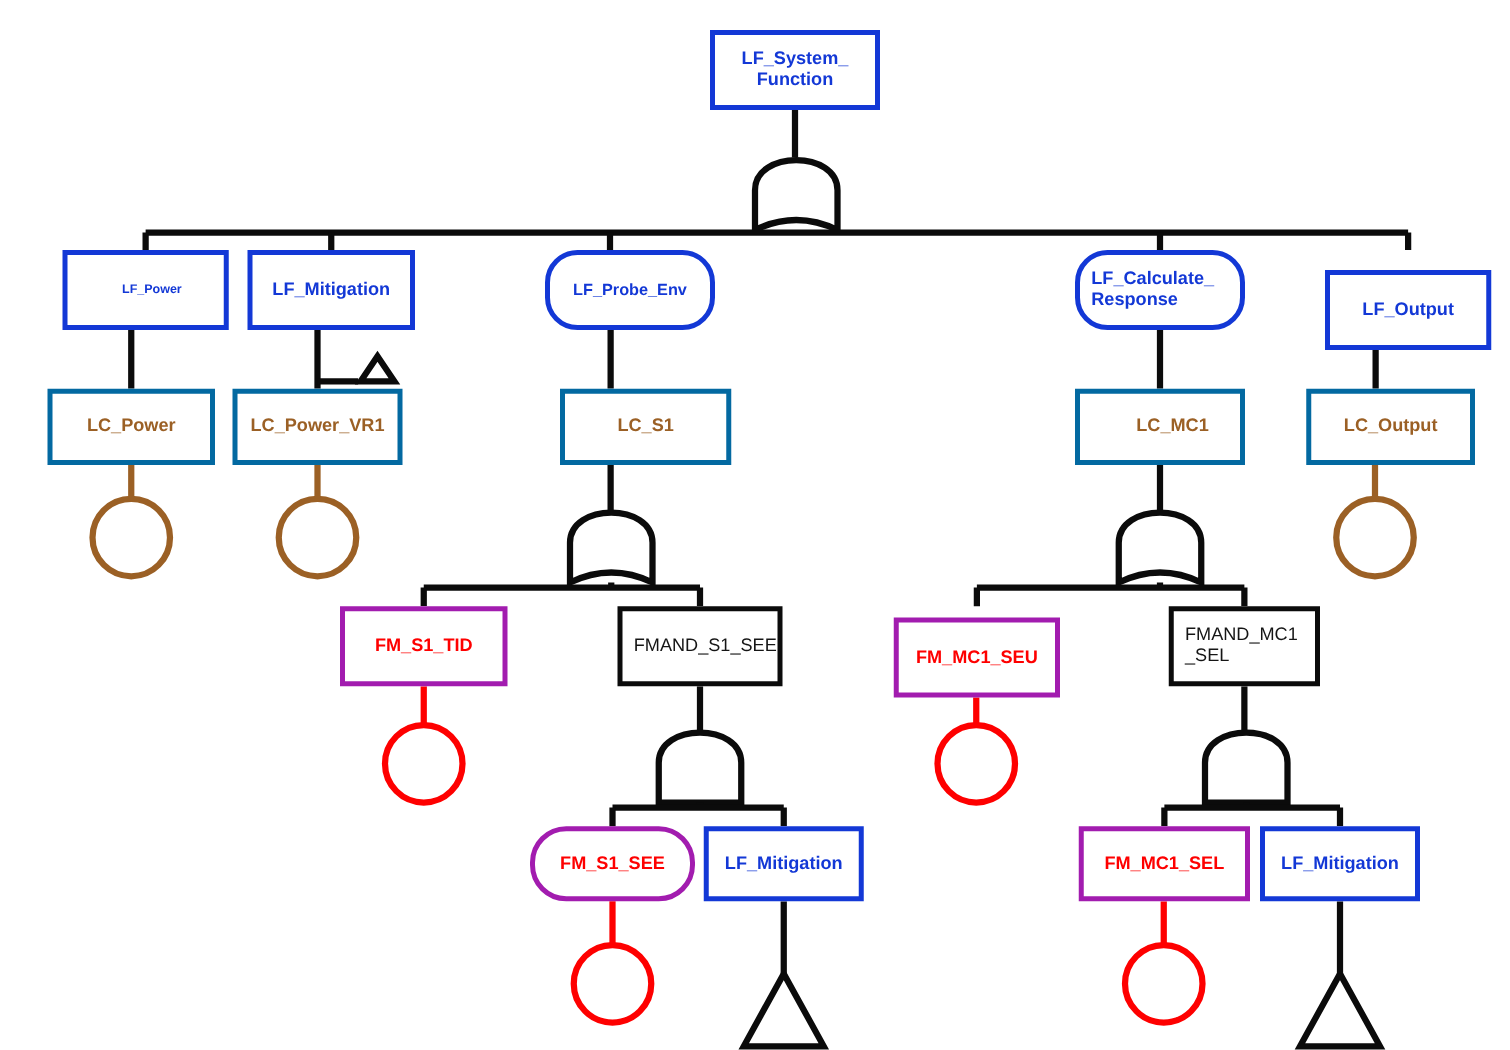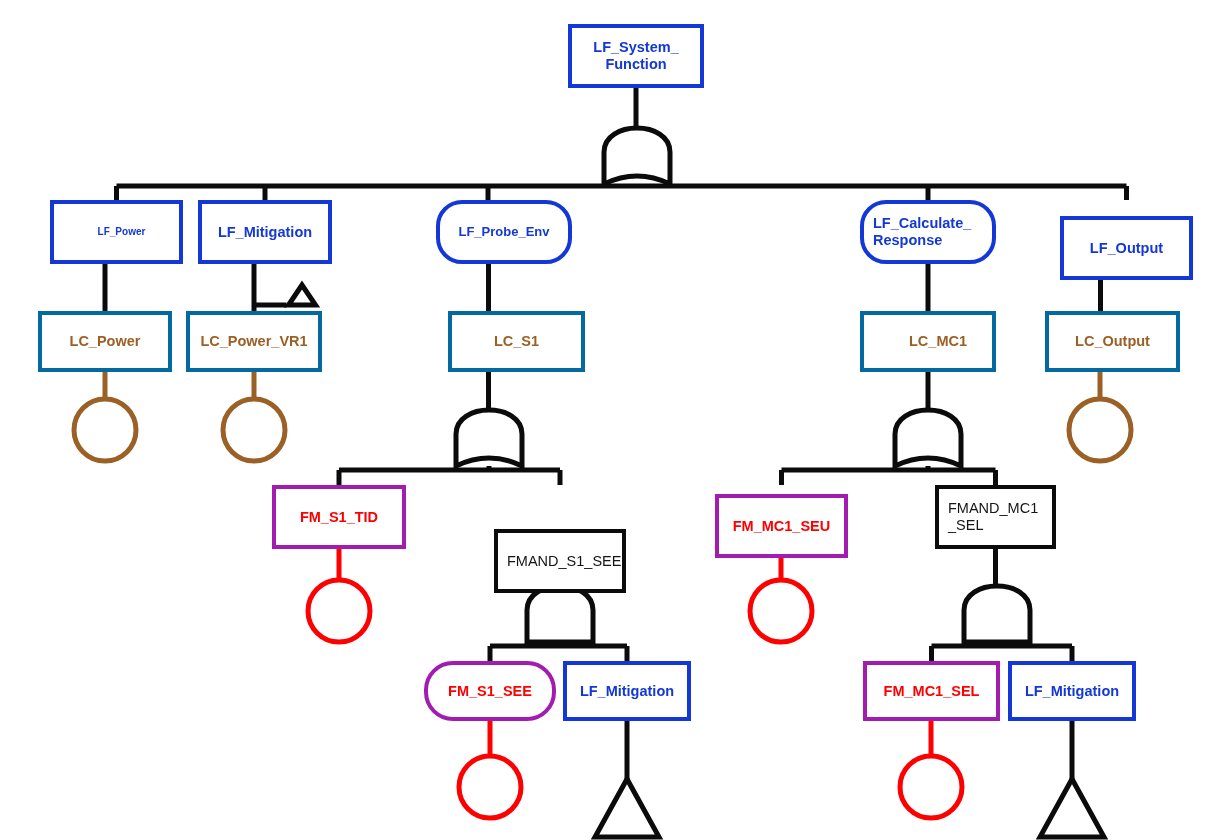--- a/index.html
+++ b/index.html
@@ -132,21 +132,21 @@
     <div class="node node-blue" style="left: 436px; top: 200px; width: 136px; height: 64px; font-size: 13px; white-space: pre-line; border-radius: 26px;">LF_Probe_Env</div>
     <div class="node node-blue left-text" style="left: 860px; top: 200px; width: 136px; height: 64px; font-size: 14.5px; white-space: pre-line; border-radius: 26px;">LF_Calculate_
 Response</div>
     <div class="node node-blue" style="left: 1060px; top: 216px; width: 133px; height: 64px; font-size: 14.5px; white-space: pre-line;">LF_Output</div>
     <div class="node node-brown" style="left: 38px; top: 311px; width: 134px; height: 61px; font-size: 14.5px; white-space: pre-line;">LC_Power</div>
     <div class="node node-brown" style="left: 186px; top: 311px; width: 136px; height: 61px; font-size: 14.5px; white-space: pre-line; text-align: right;">LC_Power_VR1</div>
     <div class="node node-brown" style="left: 420px; top: 311px; width: 137px; height: 61px; font-size: 14.5px; white-space: pre-line; margin-left: 28px;">LC_S1</div>
     <div class="node node-brown" style="left: 860px; top: 311px; width: 136px; height: 61px; font-size: 14.5px; white-space: pre-line; padding-left: 20px;">LC_MC1</div>
     <div class="node node-brown" style="left: 1033px; top: 311px; width: 135px; height: 61px; font-size: 14.5px; white-space: pre-line; margin-left: 12px;">LC_Output</div>
     <div class="node node-red" style="left: 272px; top: 485px; width: 134px; height: 64px; font-size: 14.5px; white-space: pre-line;">FM_S1_TID</div>
-    <div class="node node-black left-text" style="left: 494px; top: 485px; width: 132px; height: 64px; font-size: 14.5px; white-space: pre-line; margin-top: 44px;">FMAND_S1_SEE</div>
+    <div class="node node-black left-text" style="left: 494px; top: 485px; width: 132px; height: 64px; font-size: 14.5px; white-space: pre-line;">FMAND_S1_SEE</div>
     <div class="node node-red" style="left: 715px; top: 494px; width: 133px; height: 64px; font-size: 14.5px; white-space: pre-line;">FM_MC1_SEU</div>
     <div class="node node-black left-text" style="left: 935px; top: 485px; width: 121px; height: 64px; font-size: 14.5px; white-space: pre-line;">FMAND_MC1
 _SEL</div>
     <div class="node node-red" style="left: 424px; top: 661px; width: 132px; height: 60px; font-size: 14.5px; white-space: pre-line; border-radius: 29px;">FM_S1_SEE</div>
     <div class="node node-blue" style="left: 563px; top: 661px; width: 128px; height: 60px; font-size: 14.5px; white-space: pre-line;">LF_Mitigation</div>
     <div class="node node-red" style="left: 863px; top: 661px; width: 137px; height: 60px; font-size: 14.5px; white-space: pre-line;">FM_MC1_SEL</div>
     <div class="node node-blue" style="left: 1008px; top: 661px; width: 128px; height: 60px; font-size: 14.5px; white-space: pre-line;">LF_Mitigation</div>
   </div>
 
 </body></html>

